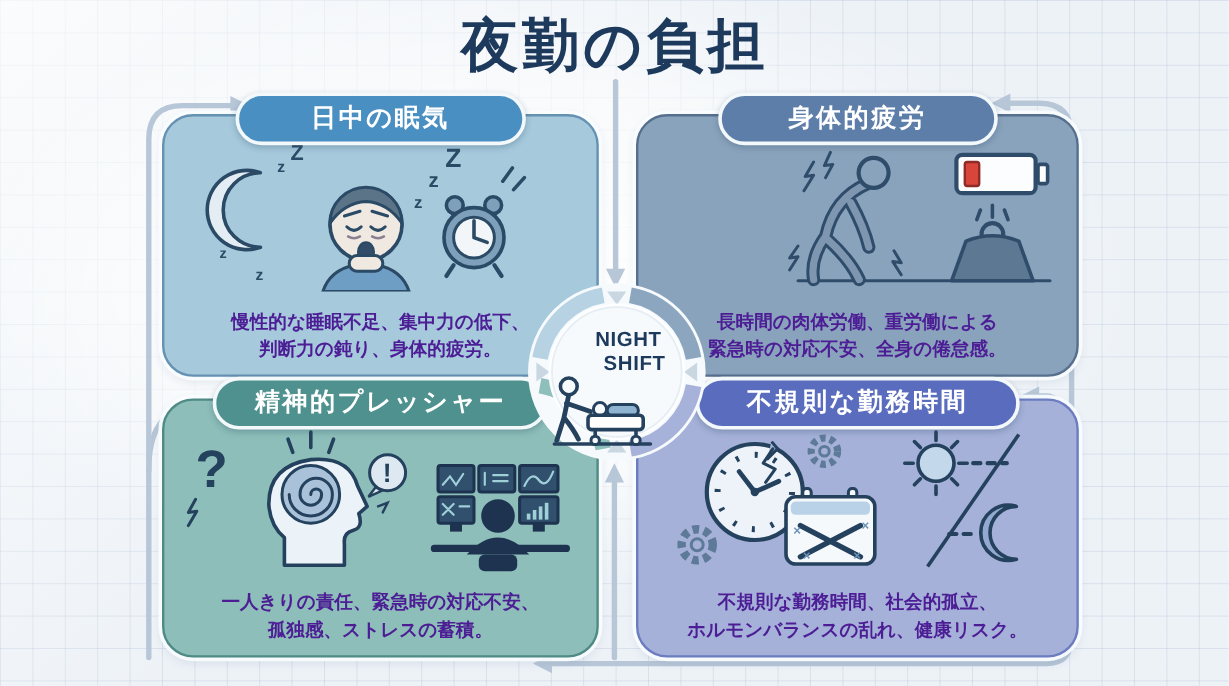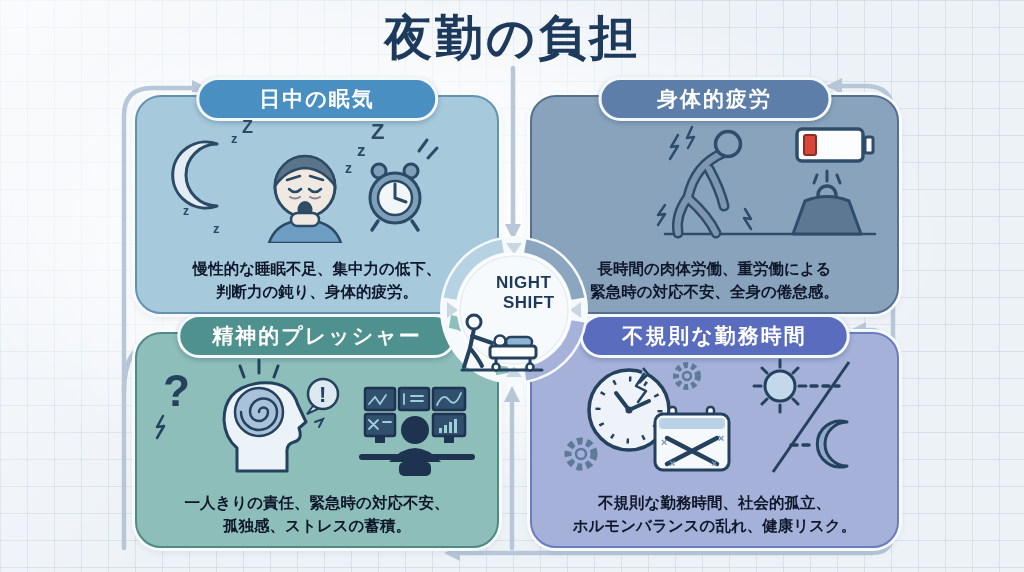--- a/index.html
+++ b/index.html
@@ -24,21 +24,21 @@
   .pill{position:absolute;top:-20px;left:50%;transform:translateX(-50%);
         border-radius:26px;color:#fff;font-size:21px;font-weight:700;letter-spacing:2px;
         white-space:nowrap;border:3px solid #f3f8fb;line-height:1.35;
         box-shadow:0 2px 5px rgba(30,60,90,.28);}
   .pill-sleep{background:#4a8fc2;padding:5px 60px;}
   .pill-physical{background:#5c7ea9;padding:5px 56px;}
   .pill-mental{background:#4e918e;padding:5px 32px;}
   .pill-rhythm{background:#5a6cbe;padding:5px 40px;}
   .icon-area{position:absolute;top:16px;left:50%;transform:translateX(-50%);}
   .panel-desc{position:absolute;left:6px;right:6px;bottom:9px;text-align:center;
-              font-size:15.5px;font-weight:700;color:#0f172a;line-height:1.5;}
+              font-size:15.5px;font-weight:700;color:#4c1d95;line-height:1.5;}
   .hub{position:absolute;left:439px;top:235px;width:150px;height:150px;}
   .hub-text{position:absolute;top:38px;left:57px;color:#1d3a5c;font-weight:800;
             font-size:17px;letter-spacing:.5px;line-height:1.2;}
   .hub-text .l2{margin-left:7px;text-align:right;}
   .bed-icon{position:absolute;left:13px;bottom:11px;}
 </style>
 </head>
 <body>
 
 <div class="stage">

